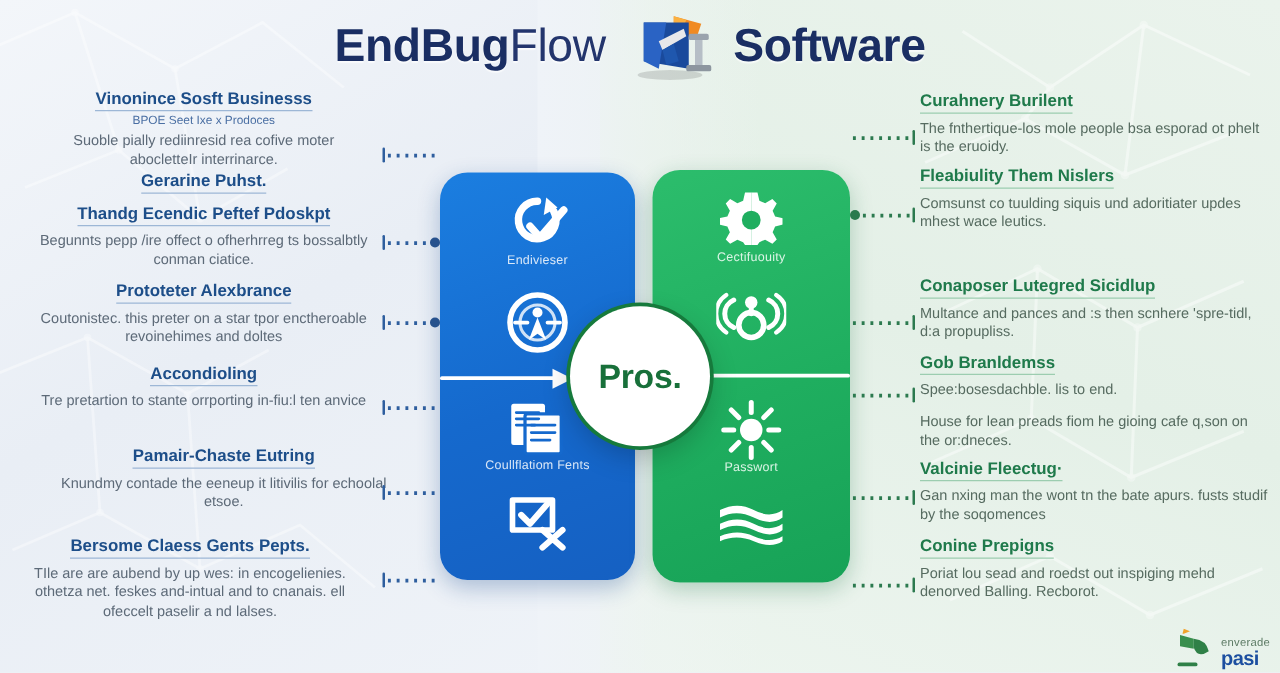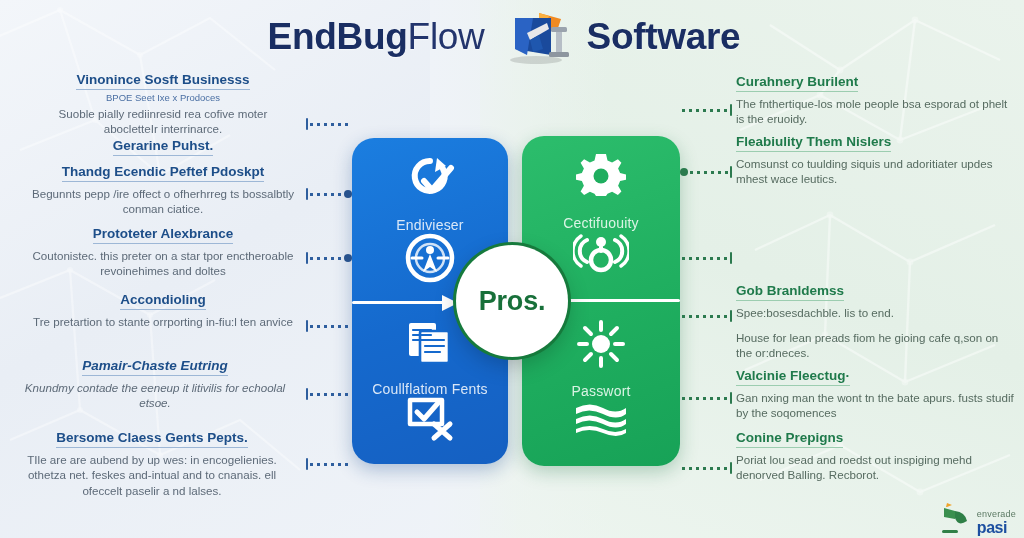--- a/index.html
+++ b/index.html
@@ -31,21 +31,21 @@
   .panel{position:absolute;border-radius:22px;}
   .panel-blue{left:352px;top:138px;width:156px;height:326px;
     background:linear-gradient(160deg,#1b7ee0 0%,#1569cd 55%,#1560c2 100%);
     box-shadow:0 6px 18px rgba(20,70,140,.30);}
   .panel-green{left:522px;top:136px;width:158px;height:330px;
     background:linear-gradient(160deg,#2cbd6c 0%,#1fae5f 55%,#17a257 100%);
     box-shadow:0 6px 18px rgba(20,110,60,.28);}
   .pico{position:absolute;left:0;width:100%;display:flex;flex-direction:column;
     align-items:center;color:#fff;}
   .pico svg{display:block;}
-  .pico-label{font-size:14px;margin-top:15px;color:#eaf2fb;letter-spacing:.2px;
+  .pico-label{font-size:10px;margin-top:1px;color:#eaf2fb;letter-spacing:.2px;
     opacity:.92;text-align:center;}
   .panel-green .pico-label{color:#eafaf0;}
 
   
   .stub{position:absolute;height:3px;background:#fff;border-radius:2px;}
 
   
   .circle{position:absolute;left:456px;top:245px;width:112px;height:112px;
     border-radius:50%;background:#fff;
     box-shadow:0 0 0 3px #167a3c, 0 8px 22px rgba(0,0,0,.22);
@@ -273,21 +273,21 @@
   <div class="side side-l" style="left:30px;top:224px;width:266px;">
     <div class="it-head">Prototeter Alexbrance</div>
     <div class="it-body">Coutonistec. this preter on a star tpor enctheroable revoinehimes and doltes</div>
   </div>
 
   <div class="side side-l" style="left:30px;top:290px;width:266px;">
     <div class="it-head">Accondioling</div>
     <div class="it-body">Tre pretartion to stante orrporting in-fiu:l ten anvice</div>
   </div>
 
-  <div class="side side-l" style="left:22px;top:356px;width:266px;font-style:italic;">
+  <div class="side side-l" style="left:46px;top:356px;width:266px;">
     <div class="it-head">Pamair-Chaste Eutring</div>
     <div class="it-body">Knundmy contade the eeneup it litivilis for echoolal etsoe.</div>
   </div>
 
   <div class="side side-l" style="left:8px;top:428px;width:288px;">
     <div class="it-head">Bersome Claess Gents Pepts.</div>
     <div class="it-body">TIle are are aubend by up wes: in encogelienies. othetza net. feskes and-intual and to cnanais. ell ofeccelt paselir a nd lalses.</div>
   </div>
 
   <div class="conn conn-l" style="left:306px;top:118px;width:46px;">
@@ -320,20 +320,24 @@
   <div class="side side-r" style="left:736px;top:72px;width:278px;">
     <div class="it-head">Curahnery Burilent</div>
     <div class="it-body">The fnthertique-los mole people bsa esporad ot phelt is the eruoidy.</div>
   </div>
 
   <div class="side side-r" style="left:736px;top:132px;width:278px;">
     <div class="it-head">Fleabiulity Them Nislers</div>
     <div class="it-body">Comsunst co tuulding siquis und adoritiater updes mhest wace leutics.</div>
   </div>
 
+  <div class="side side-r" style="left:736px;top:220px;width:278px;">
+    <div class="it-head">Conaposer Lutegred Sicidlup</div>
+    <div class="it-body">Multance and pances and :s then scnhere 'spre-tidl, d:a propupliss.</div>
+  </div>
 
   <div class="side side-r" style="left:736px;top:281px;width:278px;">
     <div class="it-head">Gob Branldemss</div>
     <div class="it-body">Spee:bosesdachble. lis to end.</div>
   </div>
 
   <div class="side side-r" style="left:736px;top:330px;width:278px;">
     <div class="it-body">House for lean preads fiom he gioing cafe q,son on the or:dneces.</div>
   </div>
 

